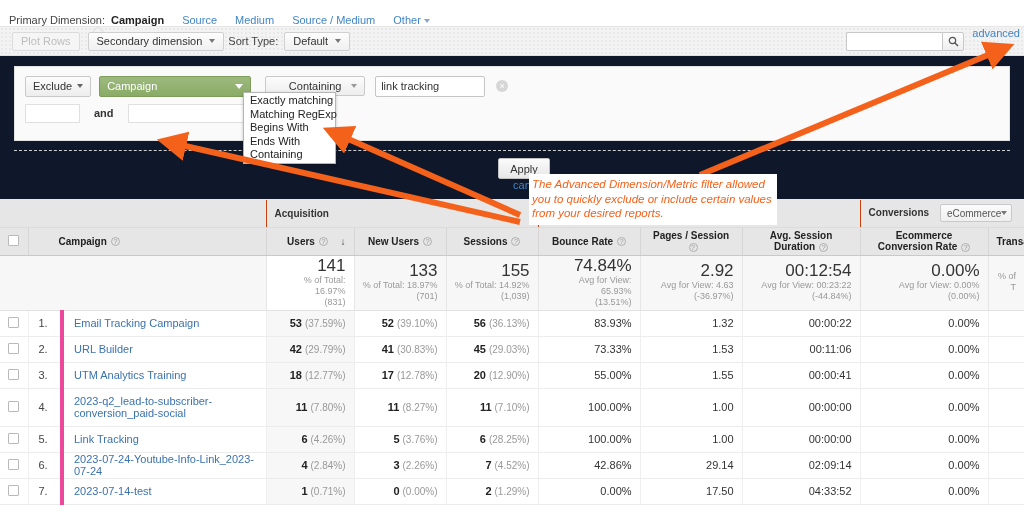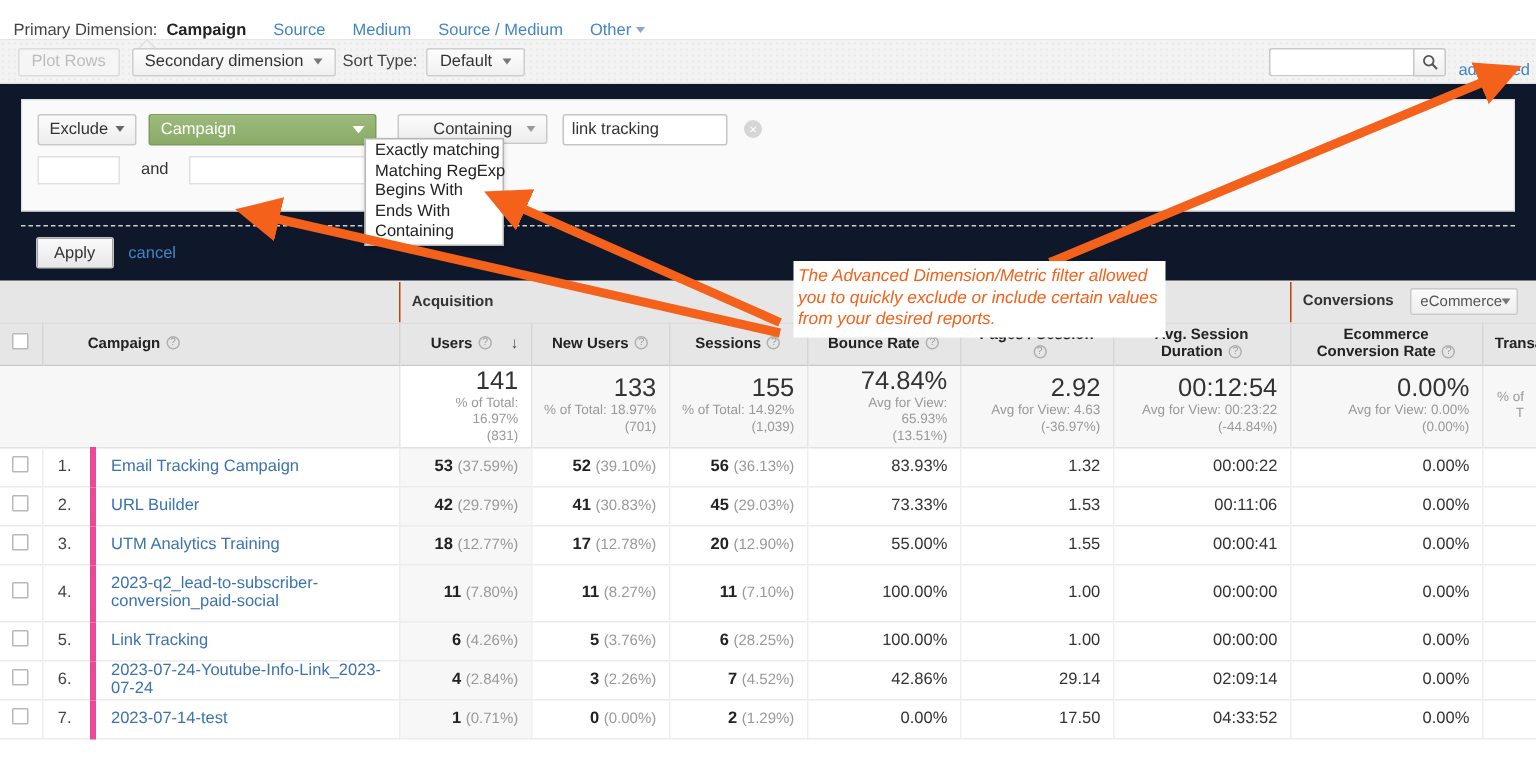--- a/index.html
+++ b/index.html
@@ -73,21 +73,21 @@
   .search-input{
     width:96px; height:19px; border:1px solid #c8c8c8; border-right:none;
     background:#fff; border-radius:2px 0 0 2px;
   }
   .search-btn{
     width:22px;height:19px;border:1px solid #c8c8c8;border-radius:0 2px 2px 0;
     background:linear-gradient(#fdfdfd,#efefef);
     display:flex;align-items:center;justify-content:center;cursor:pointer;
   }
   .advanced-link{
-    position:absolute; right:4px; top:14px;
+    position:absolute; right:4px; top:0;
     font-size:11px; color:#4285c5; cursor:pointer;
   }
 
   
   .adv-panel{
     position:relative;
     background:#0f172a;
     padding:10px 0 0 0;
     border-bottom:1px solid #e8e8e8;
   }
@@ -142,39 +142,39 @@
     display:flex;align-items:center;
   }
   .clear-x{
     width:12px;height:12px;border-radius:50%;
     background:#d6d6d6;color:#fff;font-size:9px;line-height:12px;
     text-align:center;margin-left:11px;cursor:pointer;
     font-family:"Liberation Sans",sans-serif;
   }
   .and-row{ display:flex;align-items:center;height:20px;margin-bottom:7px; }
   .and-box1{ width:55px;height:19px;background:#fff;border:1px solid #e0e0e0; }
-  .and-word{ font-weight:normal;font-size:11px;color:#333;margin:0 14px;text-align:center; }
+  .and-word{ font-weight:bold;font-size:11px;color:#333;margin:0 14px;text-align:center; }
   .and-box2{ width:118px;height:19px;background:#fff;border:1px solid #e0e0e0; }
   .add-dim{
     width:150px;height:21px;
     border:1px dashed #bdbdbd;border-radius:2px;background:#fcfcfc;
     display:flex;align-items:center;padding:0 7px;
     font-size:11px;color:#333;cursor:pointer;position:relative;
   }
   .add-dim .lnk{ color:#4285c5; }
   .add-dim .car{
     position:absolute;right:7px;width:0;height:0;
     border-left:3px solid transparent;border-right:3px solid transparent;
     border-top:4px solid #aaa;
   }
   .dashline{
     margin:9px 14px 0 14px; border-top:1px dashed #cfcfcf;
   }
   .apply-row{
-    display:flex;align-items:center;padding:7px 0 8px 24px;
+    display:flex;align-items:center;padding:7px 0 8px 24px;flex-direction:column;
   }
   .apply-btn{
     height:21px;padding:0 11px;font-size:11px;color:#333;
     background:linear-gradient(#fbfbfb,#e7e7e7);
     border:1px solid #c2c2c2;border-radius:2px;
     display:inline-flex;align-items:center;cursor:pointer;
   }
   .cancel-link{ font-size:11px;color:#4285c5;margin-left:10px;cursor:pointer; }
 
   

